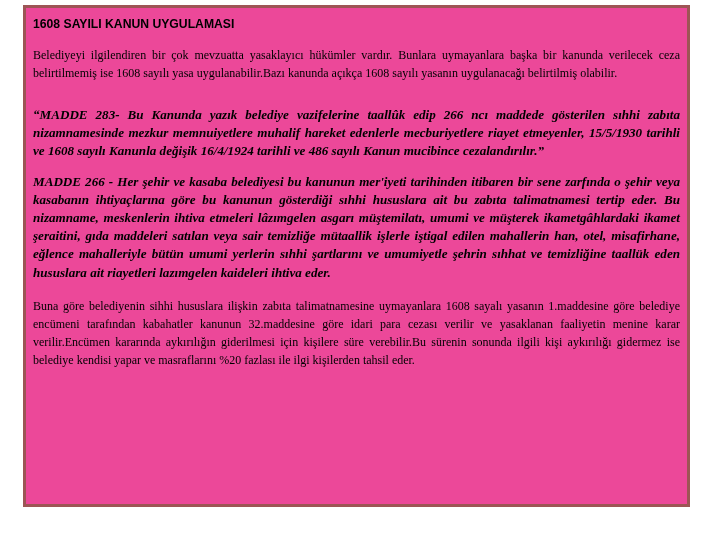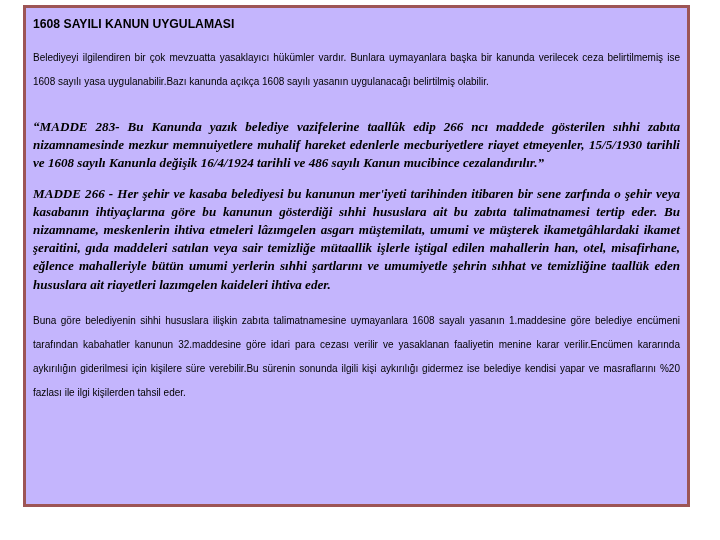--- a/index.html
+++ b/index.html
@@ -24,39 +24,39 @@
 
   
   #content-frame {
     position: absolute;
     left: 23px;
     top: 5px;
     width: 667px;
     height: 502px;
     box-sizing: border-box;
     border: 3px solid #9d5555;
-    background: #c4b5fd;
+    background: #ec4899;
     padding: 8px 7px 0 7px;
   }
 
   .doc-title {
     font-family: "Liberation Sans", sans-serif;
     font-weight: bold;
     font-size: 12.2px;
     line-height: 16px;
     color: #000000;
     letter-spacing: 0px;
     margin: 0 0 0 0;
     text-align: left;
   }
 
   .para {
-    font-family: Liberation Sans, sans-serif;
-    font-size: 10px;
-    line-height: 24px;
+    font-family: Liberation Serif, serif;
+    font-size: 12px;
+    line-height: 18px;
     color: #000000;
     text-align: justify;
     text-justify: inter-word;
     margin: 0;
     padding: 0;
   }
 
   .para.italic {
     font-style: italic;
     font-family: "Liberation Serif", serif;

